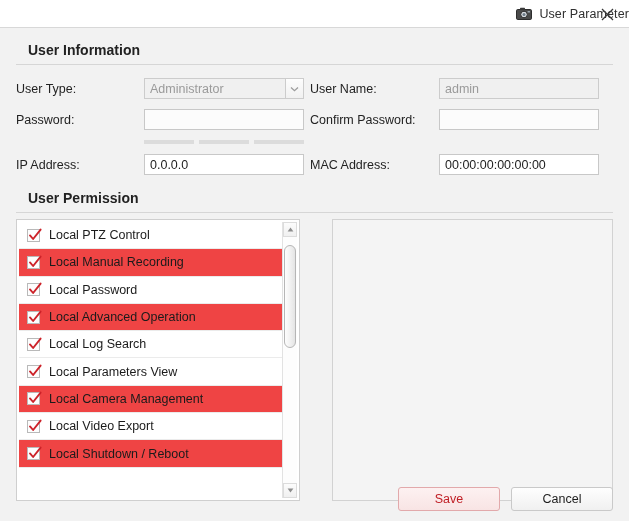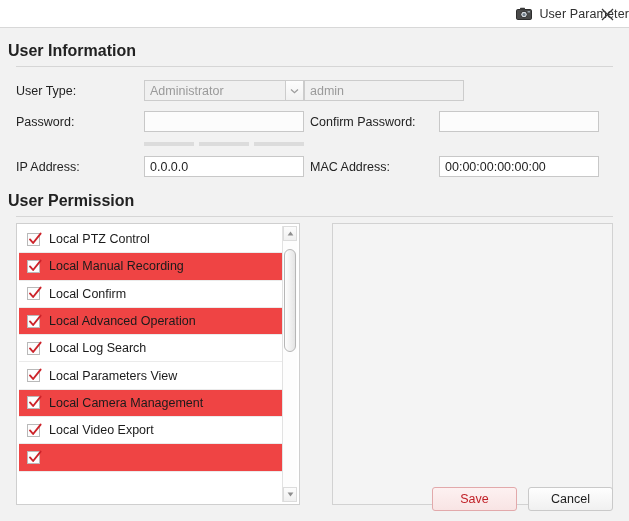--- a/index.html
+++ b/index.html
@@ -60,24 +60,24 @@
     top: 28px;
     left: 0;
     right: 0;
     bottom: 0;
     background: #f2f2f2;
     padding: 0;
     box-sizing: border-box;
   }
 
   .section-title {
-    font-size: 16px;
+    font-size: 14px;
     font-weight: bold;
     color: #222;
-    padding: 14px 0 6px 8px;
+    padding: 14px 0 6px 28px;
   }
   .section-rule {
     height: 1px;
     background: #d6d6d6;
     margin: 0 16px 0 16px;
   }
 
   
   .form {
     padding: 8px 16px 0 16px;
@@ -261,21 +261,21 @@
 
   
   .footer {
     position: absolute;
     right: 16px;
     bottom: 10px;
     display: flex;
     gap: 11px;
   }
   .btn {
-    width: 85px;
+    width: 102px;
     height: 24px;
     font-size: 12.5px;
     font-family: "Liberation Sans", sans-serif;
     border-radius: 3px;
     cursor: pointer;
     display: flex;
     align-items: center;
     justify-content: center;
     box-sizing: border-box;
   }
@@ -323,20 +323,21 @@
       <div class="fld-control">
         <div class="select-wrap">
           <div class="input disabled">Administrator</div>
           <div class="select-arrow">
             <svg width="9" height="6" viewBox="0 0 9 6">
                 <path d="M1 1.5 L4.5 4.8 L8 1.5" fill="none" stroke="#9c9c9c" stroke-width="1.2"></path>
               </svg>
           </div>
         </div>
       </div>
+      <div class="fld-label right">User Name:</div>
       <div class="fld-control">
         <div class="input disabled">admin</div>
       </div>
     </div>
 
     <div class="form-row">
       <div class="fld-label">Password:</div>
       <div class="fld-control">
         <input class="input empty" type="password" placeholder="" style="">
       </div>
@@ -391,21 +392,21 @@
               </svg>
             </span>
             <span>Local Manual Recording</span>
           </div>
           <div class="perm-item">
             <span class="chk">
               <svg width="15" height="15" viewBox="0 0 15 15">
                 <path d="M2 7.4 L5.1 11 L12.6 1.6" fill="none" stroke="#cc2229" stroke-width="1.9" stroke-linecap="round" stroke-linejoin="round"></path>
               </svg>
             </span>
-            <span>Local Confirm</span>
+            <span>Local Password</span>
           </div>
           <div class="perm-item alt">
             <span class="chk">
               <svg width="15" height="15" viewBox="0 0 15 15">
                 <path d="M2 7.4 L5.1 11 L12.6 1.6" fill="none" stroke="#cc2229" stroke-width="1.9" stroke-linecap="round" stroke-linejoin="round"></path>
               </svg>
             </span>
             <span>Local Advanced Operation</span>
           </div>
           <div class="perm-item">
@@ -439,20 +440,21 @@
               </svg>
             </span>
             <span>Local Video Export</span>
           </div>
           <div class="perm-item alt">
             <span class="chk">
               <svg width="15" height="15" viewBox="0 0 15 15">
                 <path d="M2 7.4 L5.1 11 L12.6 1.6" fill="none" stroke="#cc2229" stroke-width="1.9" stroke-linecap="round" stroke-linejoin="round"></path>
               </svg>
             </span>
+            <span>Local Shutdown / Reboot</span>
           </div>
         </div>
 
       <div class="vscroll">
         <div class="vs-btn">
           <svg width="7" height="5" viewBox="0 0 7 5">
               <path d="M3.5 0.6 L6.4 4.4 L0.6 4.4 Z" fill="#8e8e8e"></path>
             </svg>
         </div>
         <div class="vs-track">

